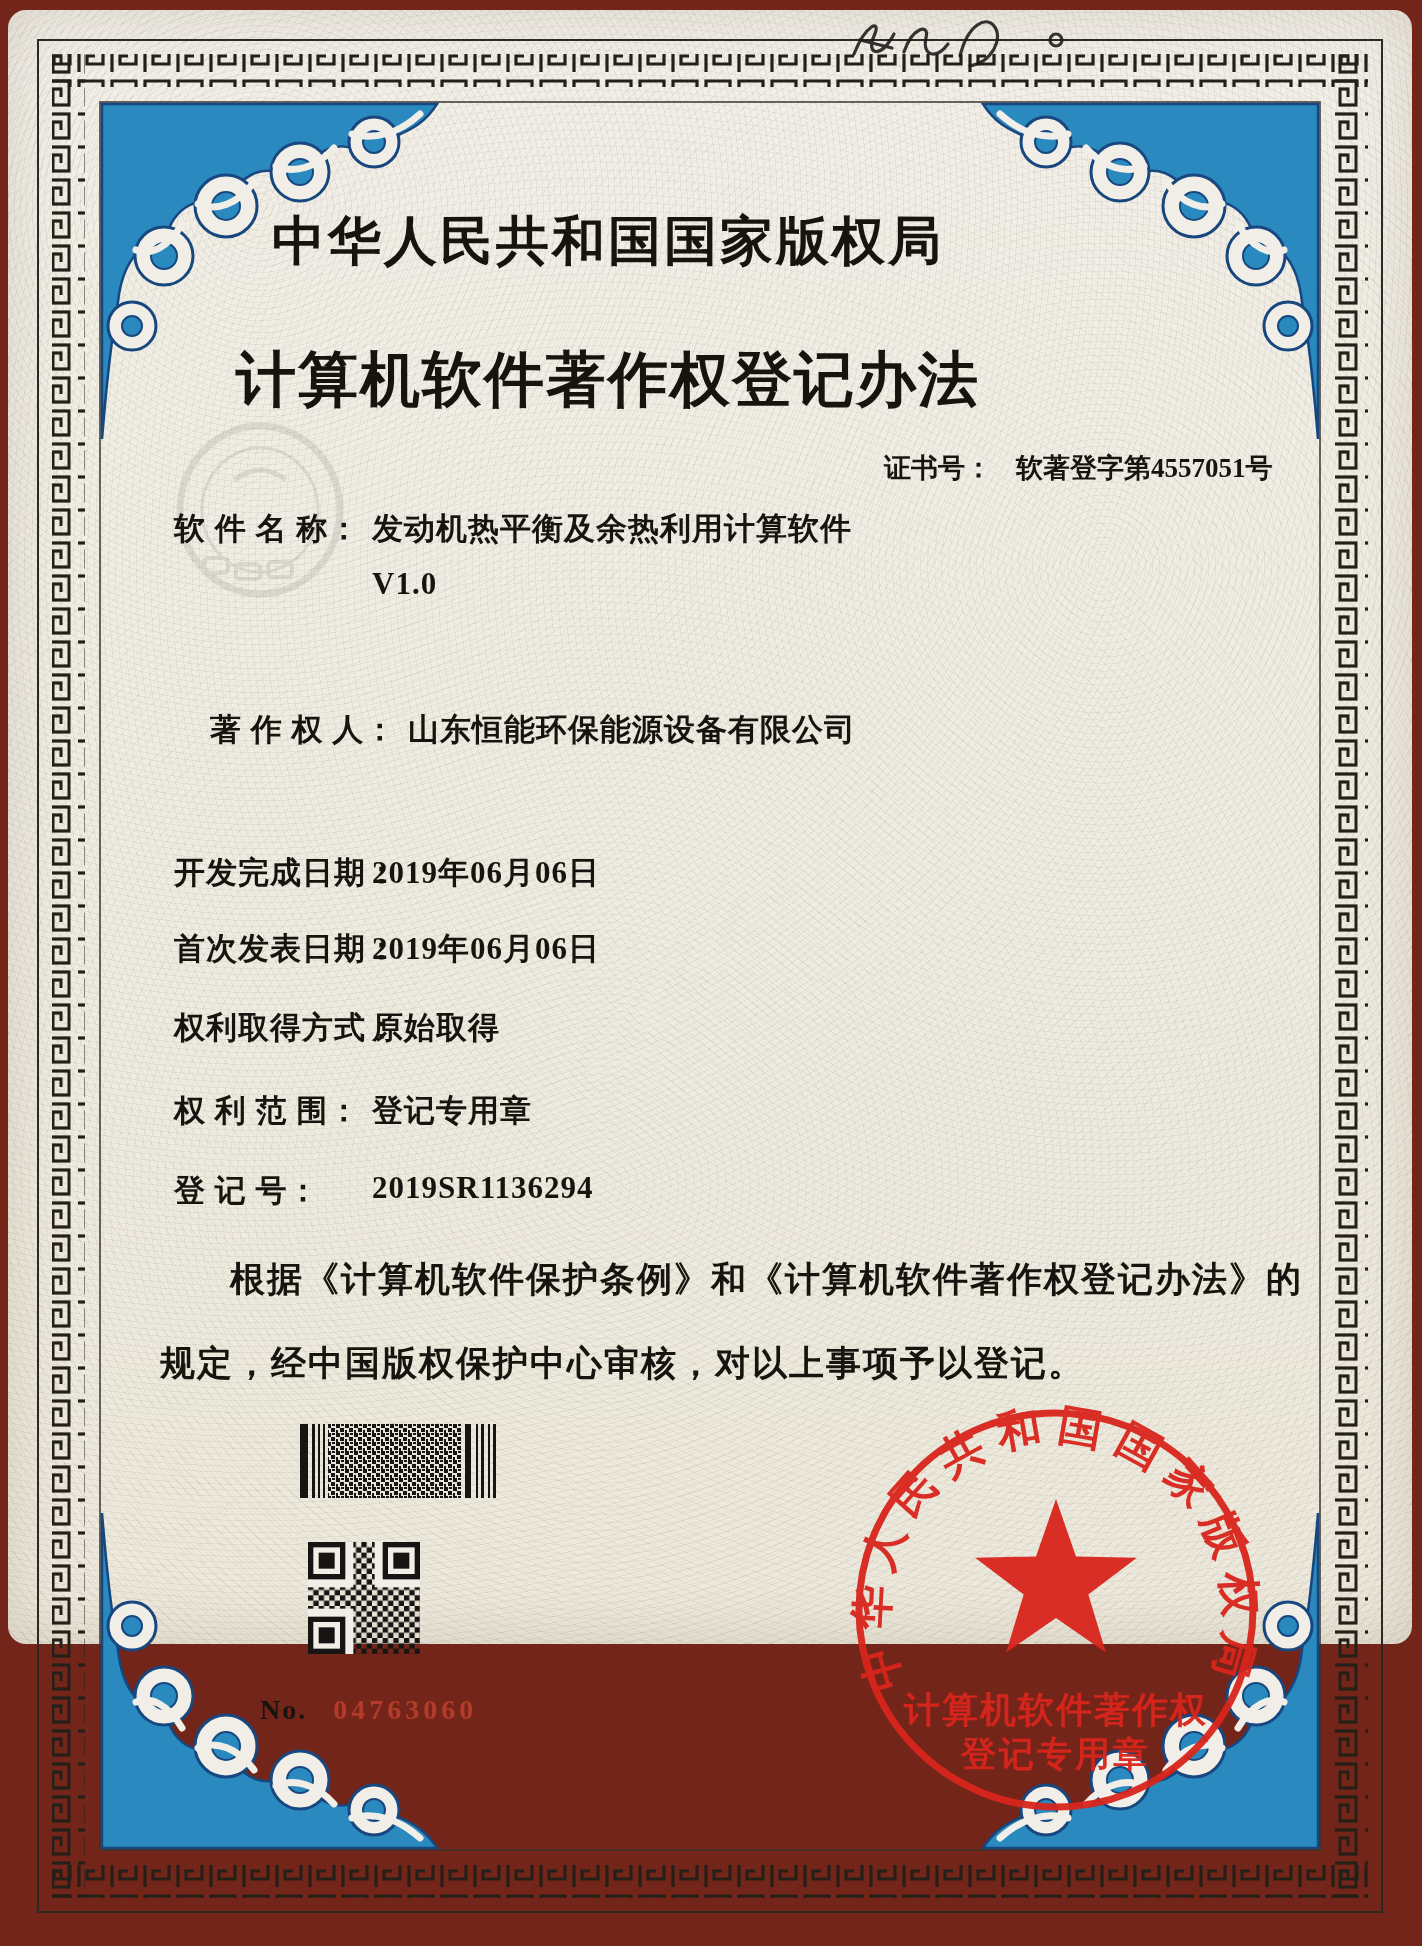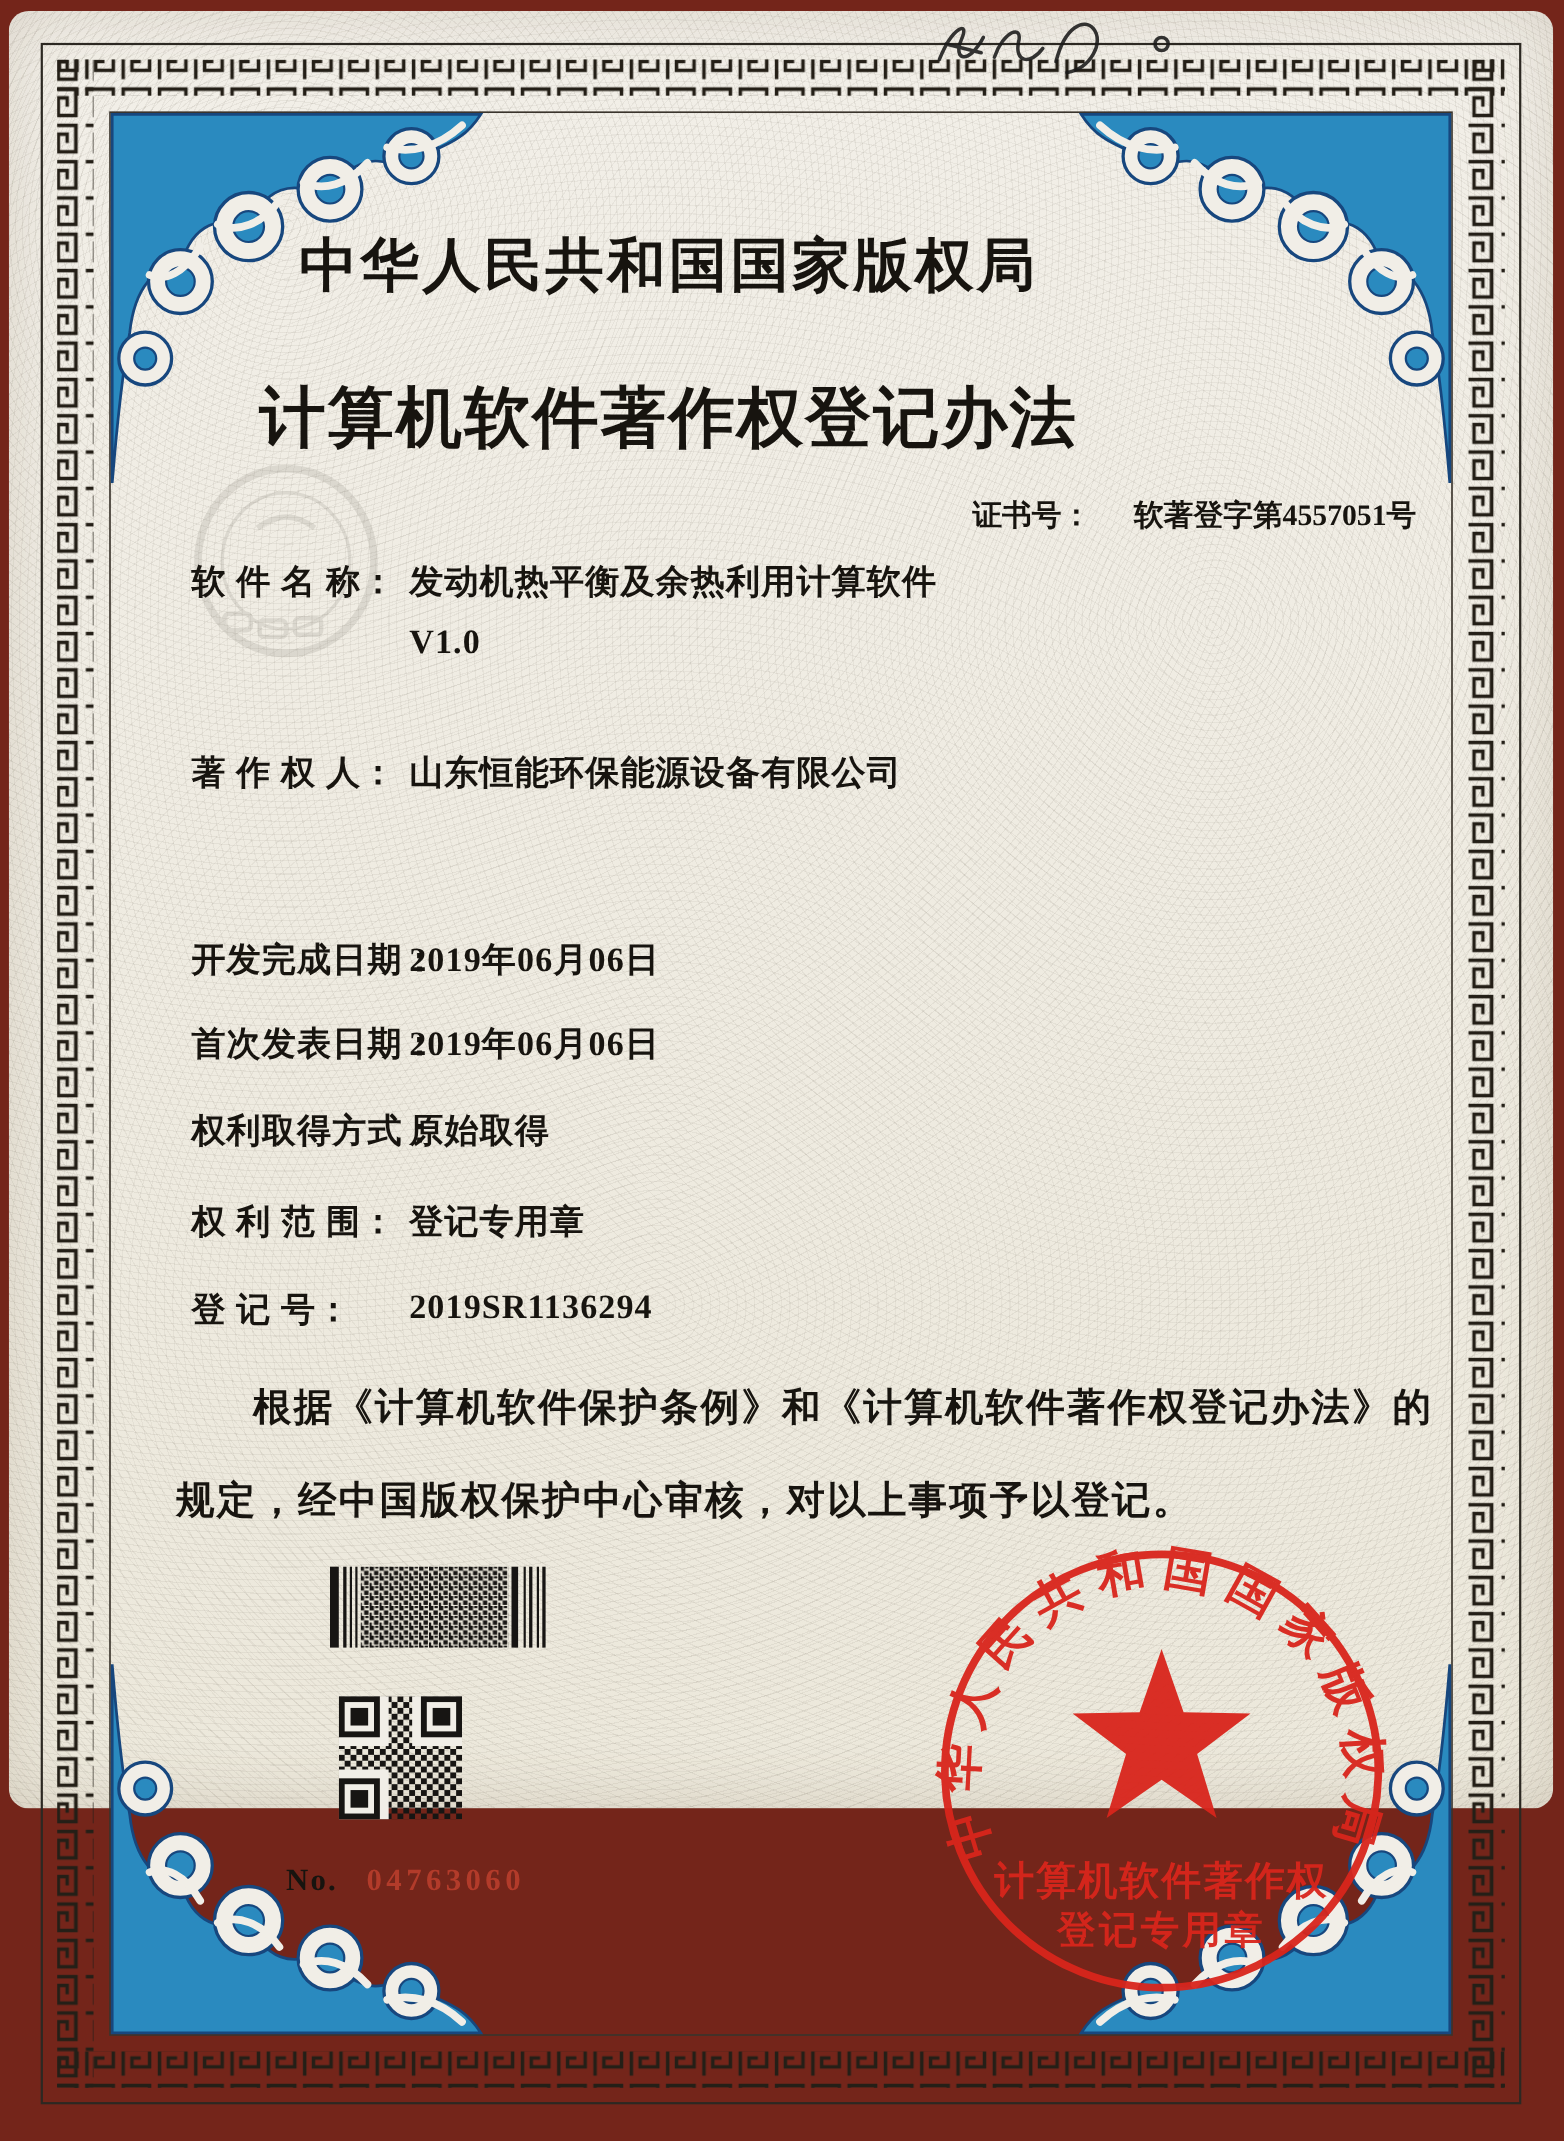--- a/index.html
+++ b/index.html
@@ -16,21 +16,21 @@
       repeating-radial-gradient(circle at 42% 72%, rgba(120,112,100,0.08) 0 1px, transparent 1px 8px),
       linear-gradient(#f2efe8,#ece8db);
     box-shadow: inset 0 0 60px rgba(110,90,60,.18);
     border-radius: 18px;
   }
   .deco{position:absolute;left:0;top:0;width:1404px;height:1930px;}
   .txt{position:absolute;white-space:nowrap;color:#17140f;font-weight:bold;}
   .title{left:140px;top:196px;width:920px;text-align:center;font-size:53px;letter-spacing:3px;}
   .subtitle{left:120px;top:330px;width:960px;text-align:center;font-size:60px;letter-spacing:2px;}
   .certno{left:876px;top:440px;font-size:27px;}
-  .certno .v{margin-left:39px;}
+  .certno .v{margin-left:24px;}
   .fieldrow{left:166px;font-size:31px;letter-spacing:1px;}
   .fieldrow .val{position:absolute;left:198px;}
   .statement{font-size:35px;letter-spacing:2px;}
   .serial{left:252px;top:1684px;font-size:28px;letter-spacing:2px;}
   .serial .num{color:#b23b2a;margin-left:26px;letter-spacing:4px;}
   .issuedate{left:855px;top:1716px;font-size:37px;letter-spacing:1px;}
   .sealwrap{position:absolute;left:833px;top:1385px;width:430px;height:430px;opacity:.95;}
   .code{position:absolute;}
 </style>
 </head>
@@ -99,21 +99,21 @@
 
   <div class="txt certno">
     <span>证书号：</span><span class="v">软著登字第4557051号</span>
   </div>
 
   <div class="txt fieldrow" style="top:498px;">
     <span>软 件 名 称：</span>
     <span class="val">发动机热平衡及余热利用计算软件</span>
     <span class="val" style="top:58px;">V1.0</span>
   </div>
-  <div class="txt fieldrow" style="top:672px;">
+  <div class="txt fieldrow" style="top:699px;margin-left:36px;">
     <span>著 作 权 人：</span>
     <span class="val">山东恒能环保能源设备有限公司</span>
   </div>
   <div class="txt fieldrow" style="top:842px;">
     <span>开发完成日期：</span>
     <span class="val">2019年06月06日</span>
   </div>
   <div class="txt fieldrow" style="top:918px;">
     <span>首次发表日期：</span>
     <span class="val">2019年06月06日</span>

